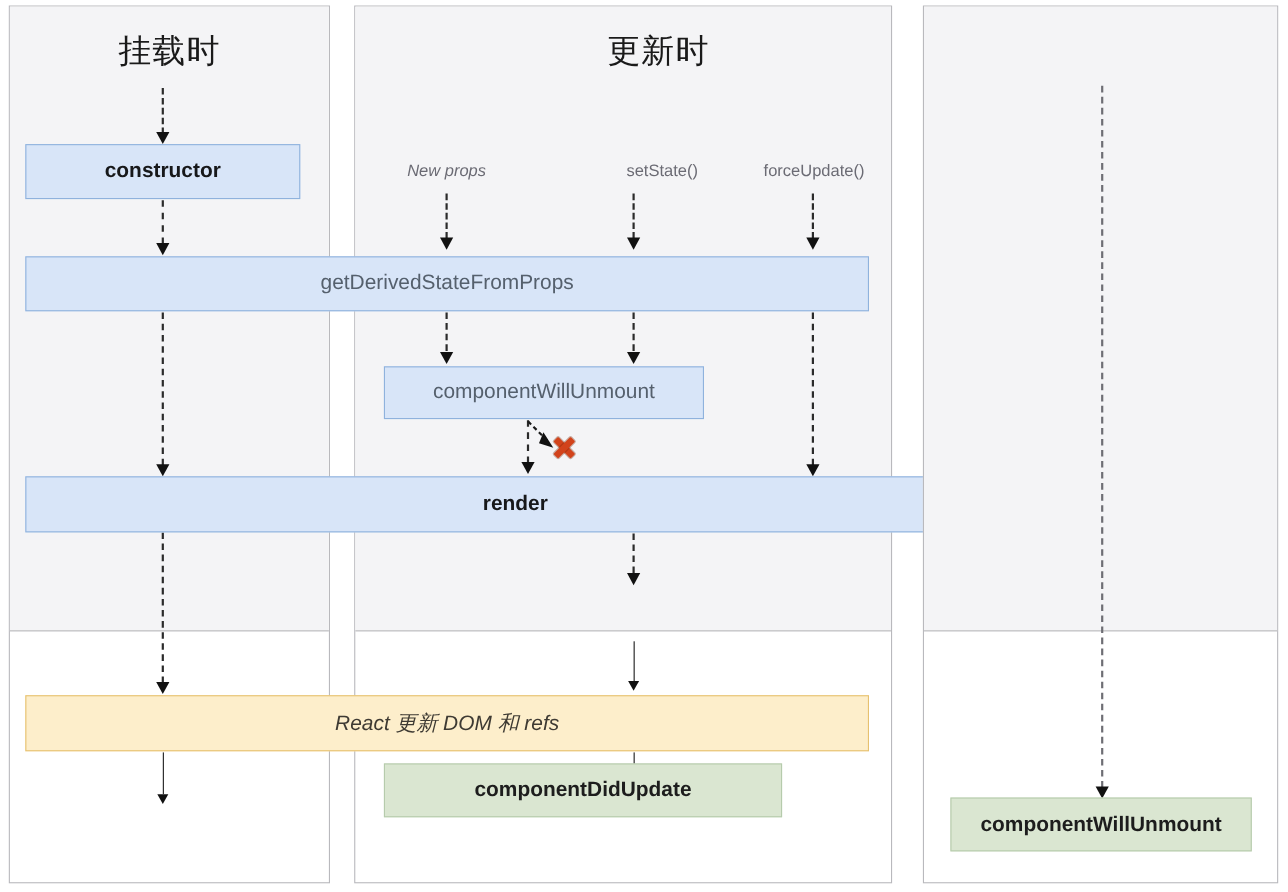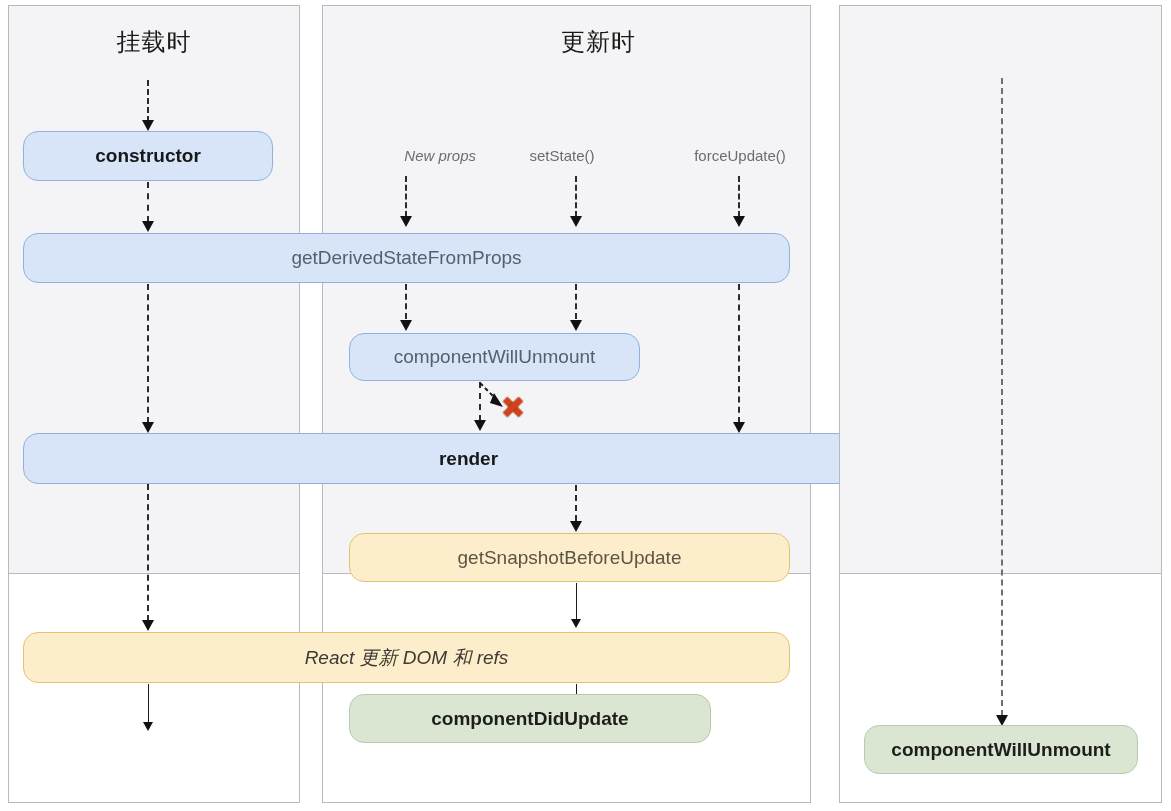--- a/index.html
+++ b/index.html
@@ -3,41 +3,41 @@
 <meta charset="utf-8">
 <style>
   html,body{margin:0;padding:0;background:#ffffff;}
   body{font-family:"Liberation Sans",sans-serif;}
   #stage{position:relative;width:1171px;height:811px;overflow:hidden;background:#ffffff;}
 
   
   .panel{position:absolute;border:1px solid #b9b9bd;background:#ffffff;box-sizing:border-box;}
   .panel-top{position:absolute;left:0;right:0;top:0;background:#f4f4f6;border-bottom:1px solid #b9b9bd;box-sizing:border-box;}
 
-  .col-title{position:absolute;width:100%;text-align:center;font-size:24px;color:#1a1a1a;
+  .col-title{position:absolute;width:100%;text-align:center;font-size:30px;color:#1a1a1a;
              font-family:Liberation Serif, serif;letter-spacing:1px;}
 
   
-  .node{position:absolute;box-sizing:border-box;border-radius:15px;display:flex;
+  .node{position:absolute;box-sizing:border-box;border-radius:0;display:flex;
         align-items:center;text-align:center;}
   .node span{display:block;width:100%;}
 
   .blue{background:#d8e5f8;border:1px solid #8fb2dd;color:#4a5360;}
   .yellow{background:#fdeecb;border:1px solid #e6c170;color:#4a4233;}
   .green{background:#dae6d1;border:1px solid #b6cbac;color:#2b2b2b;}
 
   .t-bold{font-weight:bold;font-size:19px;color:#17181a;}
   .t-norm{font-weight:normal;font-size:19px;color:#55606d;}
   .t-norm-y{font-weight:normal;font-size:19px;color:#5c5446;}
   .t-ital{font-style:italic;font-weight:normal;font-size:19px;color:#3e3a33;}
   .t-bold-g{font-weight:bold;font-size:19px;color:#1d1d1d;}
 
   
   .lane-label{position:absolute;text-align:center;font-size:15px;color:#6b6b74;white-space:nowrap;}
-  .lane-label.ital{font-style:italic;text-align:right;}
+  .lane-label.ital{font-style:italic;}
   .vline{position:absolute;width:0;border-left-width:2px;border-left-color:#2b2b2b;}
   .vline.dashed{border-left-style:dashed;}
   .vline.solid{border-left-style:solid;border-left-width:1px;border-left-color:#1b1b1b;}
   .vline.gray{border-left-color:#6e6e74;}
 
   .arrowhead{position:absolute;width:0;height:0;border-left:6px solid transparent;
              border-right:6px solid transparent;border-top:11px solid #111111;}
   .arrowhead.thin{border-left-width:5px;border-right-width:5px;border-top-width:9px;}
 
   
@@ -78,21 +78,21 @@
   <div class="vline solid" style="left:148px;top:684px;height:38px;"></div>
   <div class="arrowhead thin" style="left:143px;top:722px;"></div>
 
 
   <div class="panel" style="left:322px;top:5px;width:489px;height:798px;">
     <div class="panel-top" style="height:568px;"></div>
   </div>
   <div class="col-title" style="left:322px;top:26px;width:553px;">更新时</div>
 
   <div class="lane-label ital" style="left:336px;top:147px;width:140px;">New props</div>
-  <div class="lane-label" style="left:492px;top:147px;width:140px;">setState()</div>
+  <div class="lane-label" style="left:532px;top:147px;width:140px;">setState()</div>
   <div class="lane-label" style="left:665px;top:147px;width:150px;">forceUpdate()</div>
 
   <div class="vline dashed" style="left:405px;top:176px;height:41px;"></div>
   <div class="arrowhead" style="left:400px;top:216px;"></div>
 
   <div class="vline dashed" style="left:575px;top:176px;height:41px;"></div>
   <div class="arrowhead" style="left:570px;top:216px;"></div>
 
   <div class="vline dashed" style="left:738px;top:176px;height:41px;"></div>
   <div class="arrowhead" style="left:733px;top:216px;"></div>
@@ -126,23 +126,20 @@
       <i></i>
   </div>
 
   <div class="node blue" style="left:23px;top:433px;width:891px;height:51px;">
     <span class="t-bold">render</span>
   </div>
 
   <div class="vline dashed" style="left:575px;top:485px;height:36px;"></div>
   <div class="arrowhead" style="left:570px;top:521px;"></div>
 
-  <div class="node yellow" style="left:349px;top:533px;width:441px;height:49px;">
-    <span class="t-norm-y">getSnapshotBeforeUpdate</span>
-  </div>
 
   <div class="vline solid" style="left:576px;top:583px;height:37px;"></div>
   <div class="arrowhead thin" style="left:571px;top:619px;"></div>
 
   <div class="node yellow" style="left:23px;top:632px;width:767px;height:51px;">
     <span class="t-ital">React 更新 DOM 和 refs</span>
   </div>
 
   <div class="vline solid" style="left:576px;top:684px;height:38px;"></div>
   <div class="arrowhead thin" style="left:571px;top:722px;"></div>

